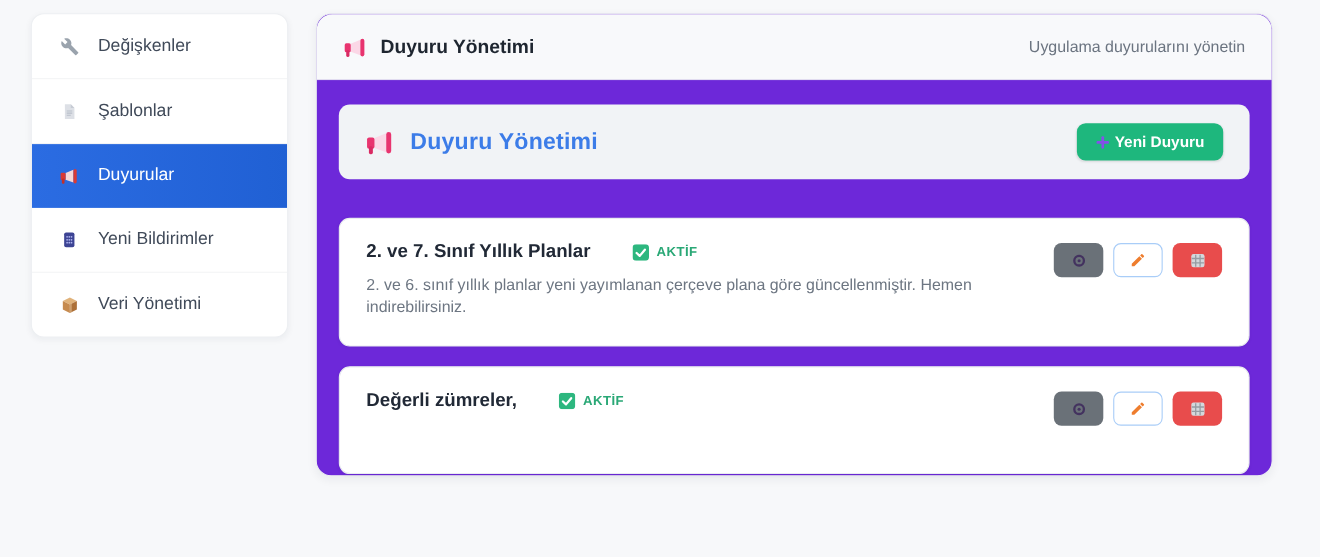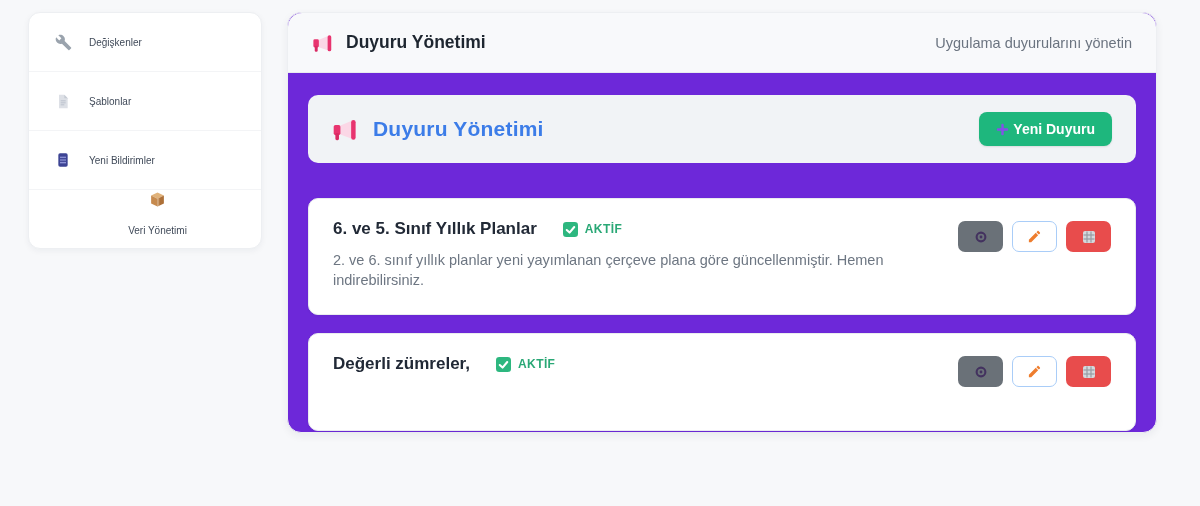--- a/index.html
+++ b/index.html
@@ -11,24 +11,24 @@
   }
   
   .sidebar{
     position:absolute;left:28px;top:12px;width:232px;
     background:#fff;border:1px solid #edeff2;border-radius:12px;
     box-shadow:0 2px 6px rgba(20,30,55,.05);
     overflow:hidden;
   }
   .side-item{
     height:58px;display:flex;align-items:center;gap:17px;
-    padding-left:25px;font-size:10px;color:#404a59;
+    padding-left:25px;font-size:16px;color:#404a59;
     border-bottom:1px solid #f3f4f6;cursor:pointer;text-align:center;
   }
-  .side-item:last-child{border-bottom:none;flex-direction:column;}
+  .side-item:last-child{border-bottom:none;}
   .side-item.active{
     background:linear-gradient(90deg,#2b6ce2,#2060d4);
     color:#fff;border-bottom:none;font-weight:500;
   }
   .side-icon{width:18px;height:18px;display:inline-flex;align-items:center;justify-content:center;flex:0 0 18px;}
   .side-icon svg{display:block;}
 
   
   .main{
     position:absolute;left:287px;top:12px;width:870px;height:421px;
@@ -68,21 +68,21 @@
   .card{
     border:1px solid #e9ecef;border-radius:10px;background:#fff;
     box-shadow:0 1px 3px rgba(25,35,60,.05);
     padding:20px 24px 24px;margin-bottom:18px;
     display:flex;justify-content:space-between;align-items:flex-start;
     box-sizing:border-box;min-height:98px;
   }
   .card:last-child{margin-bottom:0;}
   .title-row{display:flex;align-items:center;}
   .card-title{font-size:17px;font-weight:700;color:#212936;margin:0;}
-  .badge{display:inline-flex;align-items:center;gap:7px;margin-left:26px;}
+  .badge{display:inline-flex;align-items:center;gap:7px;margin-left:38px;}
   .badge-text{font-size:12px;font-weight:700;color:#2aa876;letter-spacing:.4px;}
   .card-desc{font-size:14.5px;color:#6d7682;margin:12px 0 0;line-height:1.35;}
   .actions{display:flex;gap:9px;margin-top:2px;flex:0 0 auto;margin-left:20px;}
   .btn-action{
     width:45px;height:31px;border-radius:7px;border:none;
     display:inline-flex;align-items:center;justify-content:center;
     cursor:pointer;font-family:inherit;padding:0;
   }
   .btn-gray{background:#6a7178;}
   .btn-edit{background:#fff;border:1.5px solid #a9cdf8;}
@@ -112,20 +112,31 @@
         <g stroke="#b9bfca" stroke-width="1.4">
           <line x1="8.5" y1="11" x2="16" y2="11"></line>
           <line x1="8.5" y1="14" x2="16" y2="14"></line>
           <line x1="8.5" y1="17" x2="14" y2="17"></line>
         </g>
       </svg>
     </span>
     <span>Şablonlar</span>
   </div>
 
+  <div class="side-item active">
+    <span class="side-icon">
+      <svg width="18" height="18" viewBox="0 0 24 24">
+        <polygon points="7.5,8.5 17,4.5 17,20 7.5,16.5" fill="#f6d9d8"></polygon>
+        <rect x="1.5" y="8" width="6" height="9" rx="1.6" fill="#d93a35"></rect>
+        <rect x="3" y="15" width="3.2" height="6.5" rx="1.3" fill="#c22f2b"></rect>
+        <rect x="17" y="3.5" width="4" height="17.5" rx="2" fill="#d93a35"></rect>
+      </svg>
+    </span>
+    <span>Duyurular</span>
+  </div>
 
   <div class="side-item">
     <span class="side-icon">
       <svg width="16" height="18" viewBox="0 0 24 24">
         <rect x="5" y="2" width="14" height="20" rx="2.6" fill="#3d4494"></rect>
         <g fill="#aeb4f0">
           <circle cx="9" cy="8" r="1.2"></circle>
             <circle cx="12" cy="8" r="1.2"></circle>
             <circle cx="15" cy="8" r="1.2"></circle>
           <circle cx="9" cy="12" r="1.2"></circle>
@@ -194,21 +205,21 @@
             </g>
           </svg>
         </span>
         <span>Yeni Duyuru</span>
       </button>
     </div>
 
     <article class="card">
       <div class="card-left">
         <div class="title-row">
-          <h3 class="card-title">6. ve 5. Sınıf Yıllık Planlar</h3>
+          <h3 class="card-title">2. ve 7. Sınıf Yıllık Planlar</h3>
           <span class="badge">
             <span class="icon-wrap">
               <svg width="15" height="15" viewBox="0 0 16 16">
                 <rect width="16" height="16" rx="3.5" fill="#2db77f"></rect>
                 <polyline points="4,8.5 7,11.3 12,5.3" stroke="#fff" stroke-width="2.2" fill="none" stroke-linecap="round" stroke-linejoin="round"></polyline>
               </svg>
             </span>
             <span class="badge-text">AKTİF</span>
           </span>
         </div>

